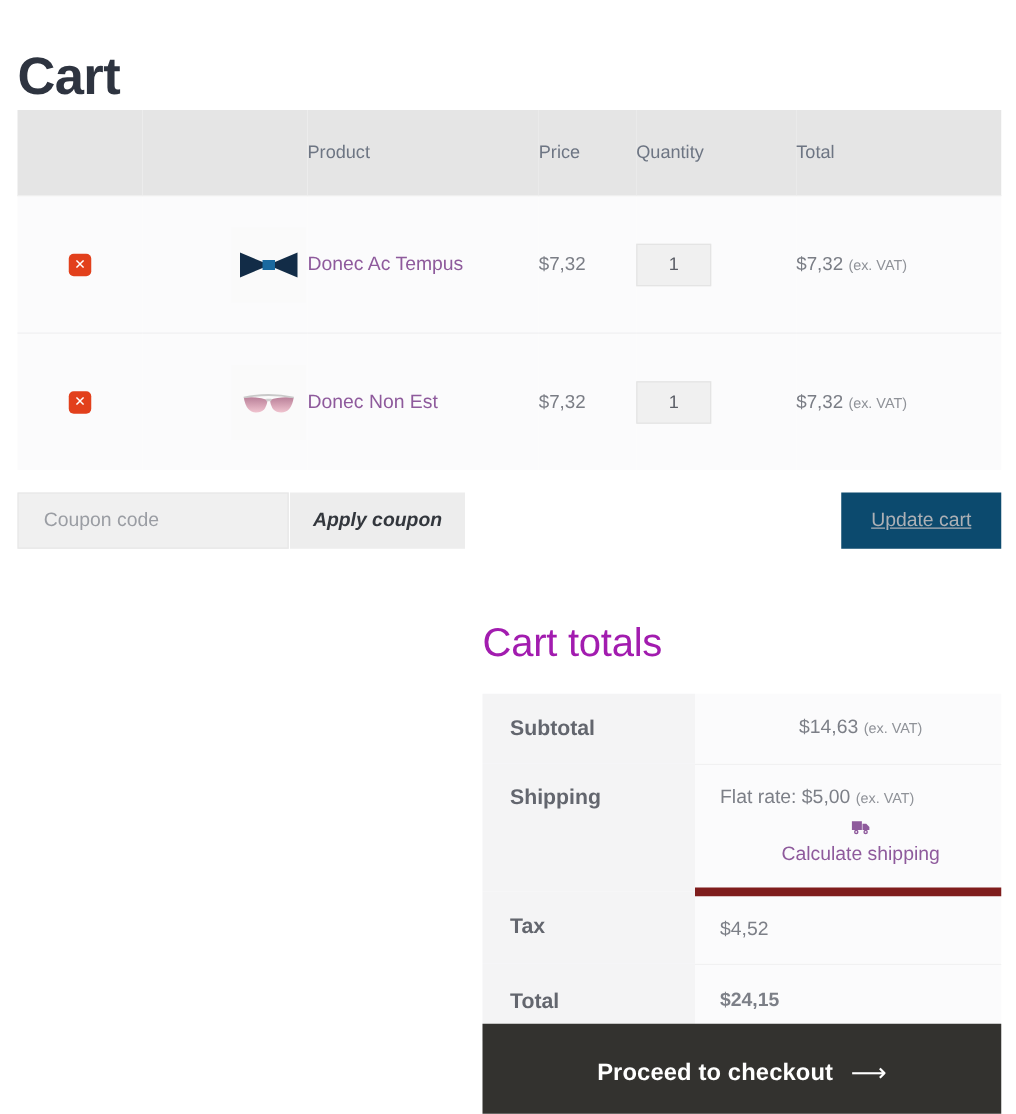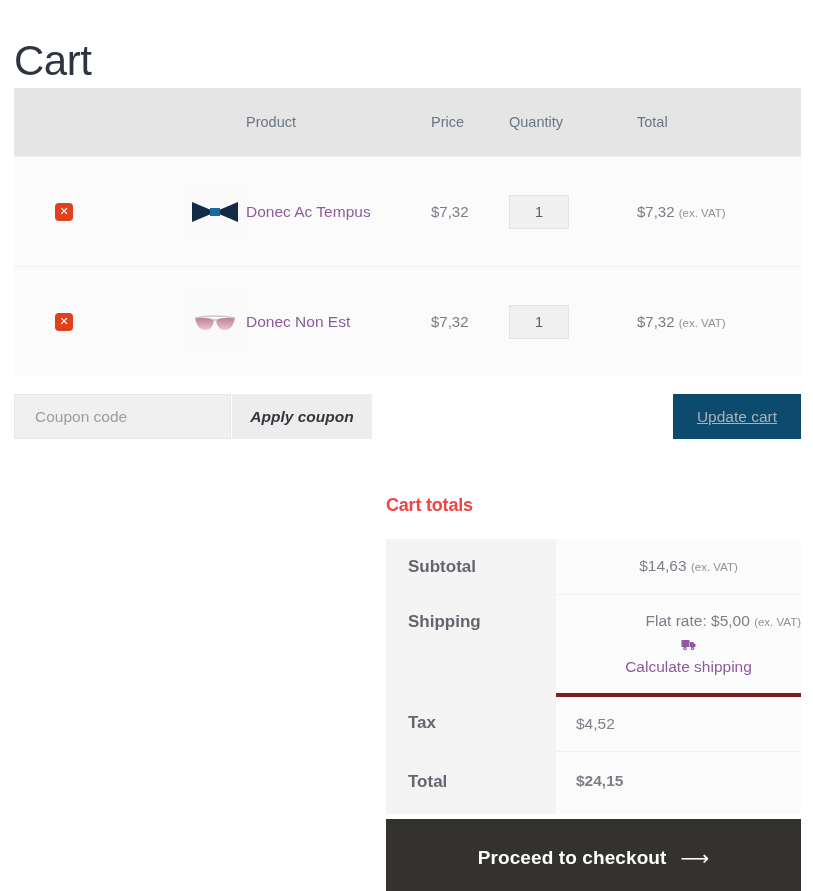--- a/index.html
+++ b/index.html
@@ -20,21 +20,21 @@
     width: 813px;
     height: 891px;
   }
 
   
   .page-title {
     position: absolute;
     left: 14px;
     top: 8px;
     font-size: 42px;
-    font-weight: 400;
+    font-weight: 700;
     letter-spacing: -0.5px;
     color: #2e3440;
     line-height: 1.2;
     text-align: center;
   }
 
   
   .cart-table {
     position: absolute;
     left: 14px;
@@ -192,23 +192,23 @@
   }
 
   
   .totals-wrap {
     position: absolute;
     left: 386px;
     top: 495px;
     width: 415px;
   }
   .totals-title {
-    font-size: 18px;
-    font-weight: 700;
-    color: #ef4444;
+    font-size: 32px;
+    font-weight: 400;
+    color: #a21caf;
     letter-spacing: -0.2px;
     margin: 0 0 22px 0;
     line-height: 1.2;
   }
   .totals-table {
     width: 415px;
     border-collapse: collapse;
     table-layout: fixed;
   }
   .totals-table th {
@@ -226,21 +226,21 @@
     background: #fbfbfc;
     padding: 18px 0 18px 20px;
     font-size: 15.5px;
     color: #7c7f87;
     vertical-align: top;
     border: none;
   }
   .totals-table tr.row-shipping th,
   .totals-table tr.row-shipping td { padding-top: 17px; padding-bottom: 17px; }
   .totals-table tr.row-subtotal td { border-bottom: 1px solid #f1f1f2; text-align: center; }
-  .totals-table tr.row-shipping td { border-bottom: 4px solid #7f1d1d; text-align: right; }
+  .totals-table tr.row-shipping td { border-bottom: 7px solid #7f1d1d; }
   .totals-table tr.row-tax td { border-bottom: 1px solid #f1f1f2; }
   .totals-table tr.row-total th,
   .totals-table tr.row-total td { padding-top: 20px; padding-bottom: 22px; }
   .total-amount { color: #5c5f67; font-weight: bold; }
   .ship-line2 {
     margin-top: 8px;
     display: flex;
     align-items: center;
     gap: 6px;
     flex-direction: column;

